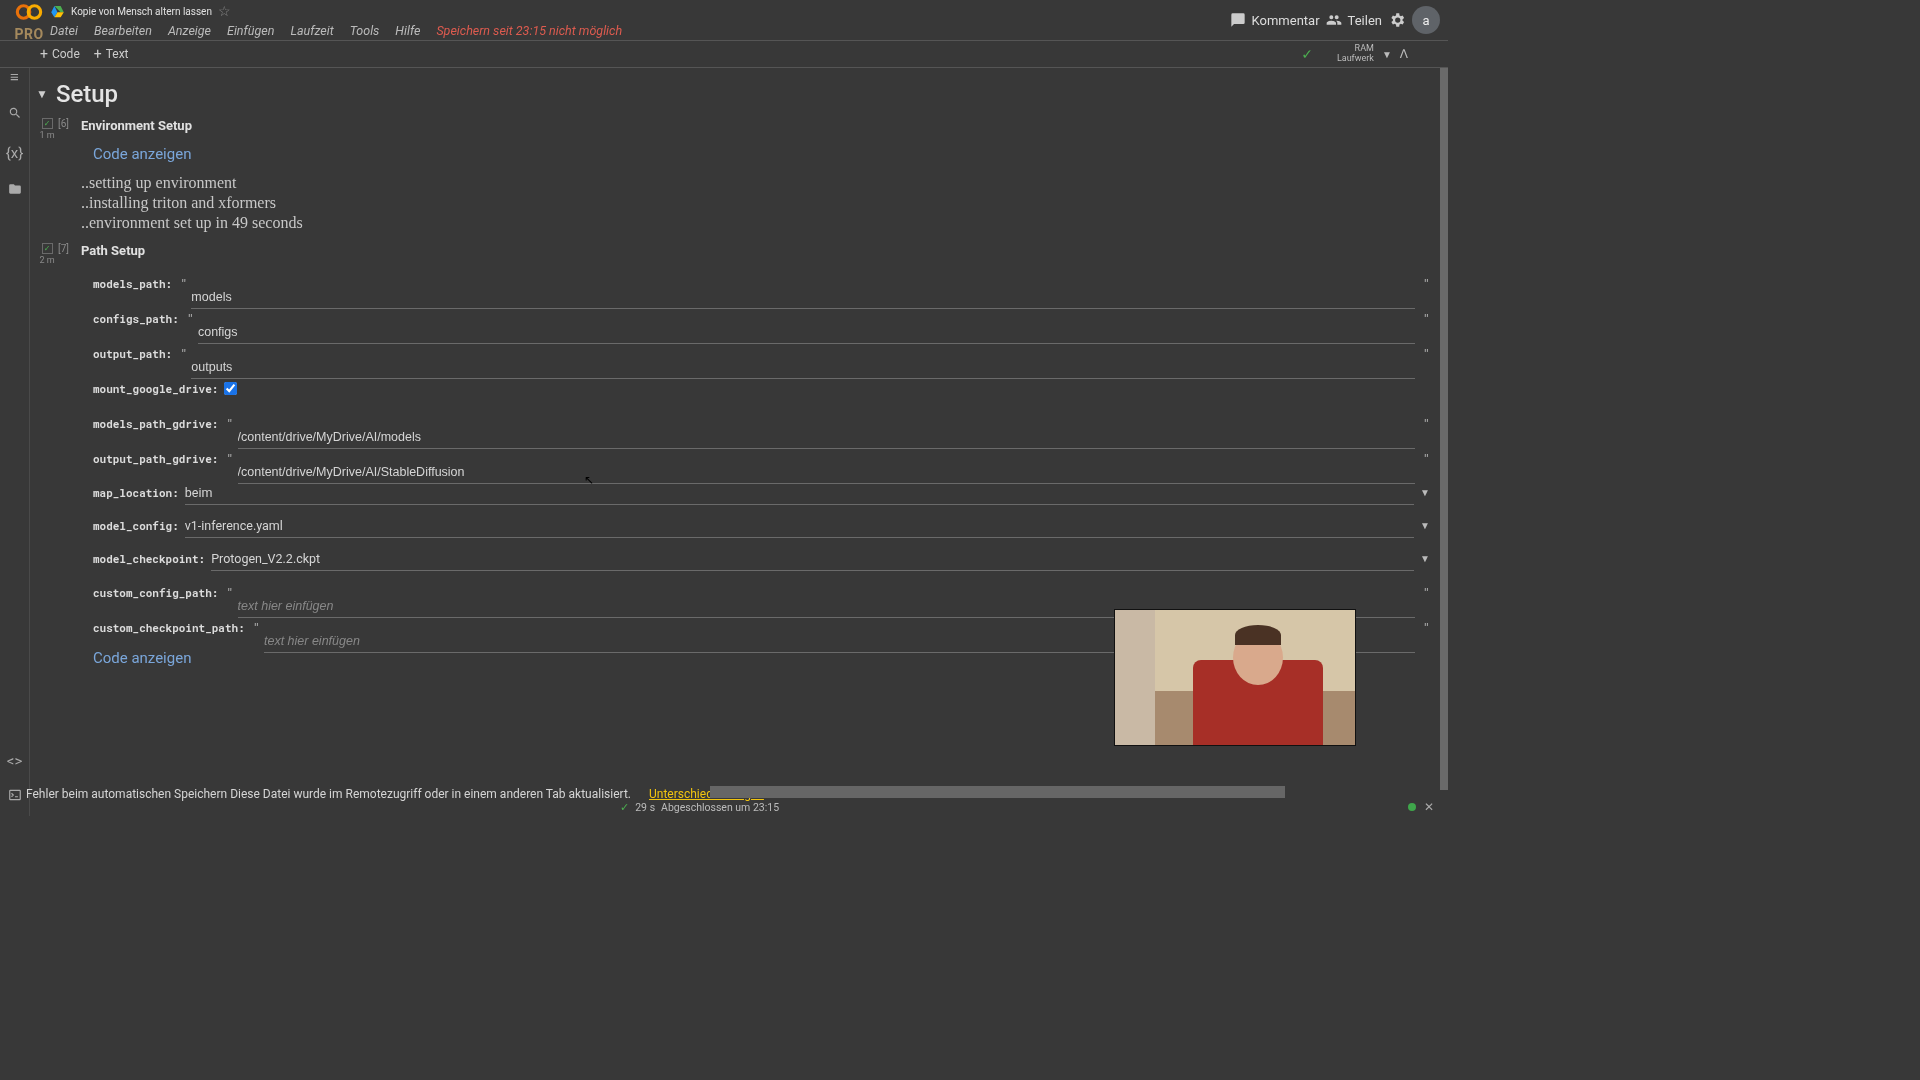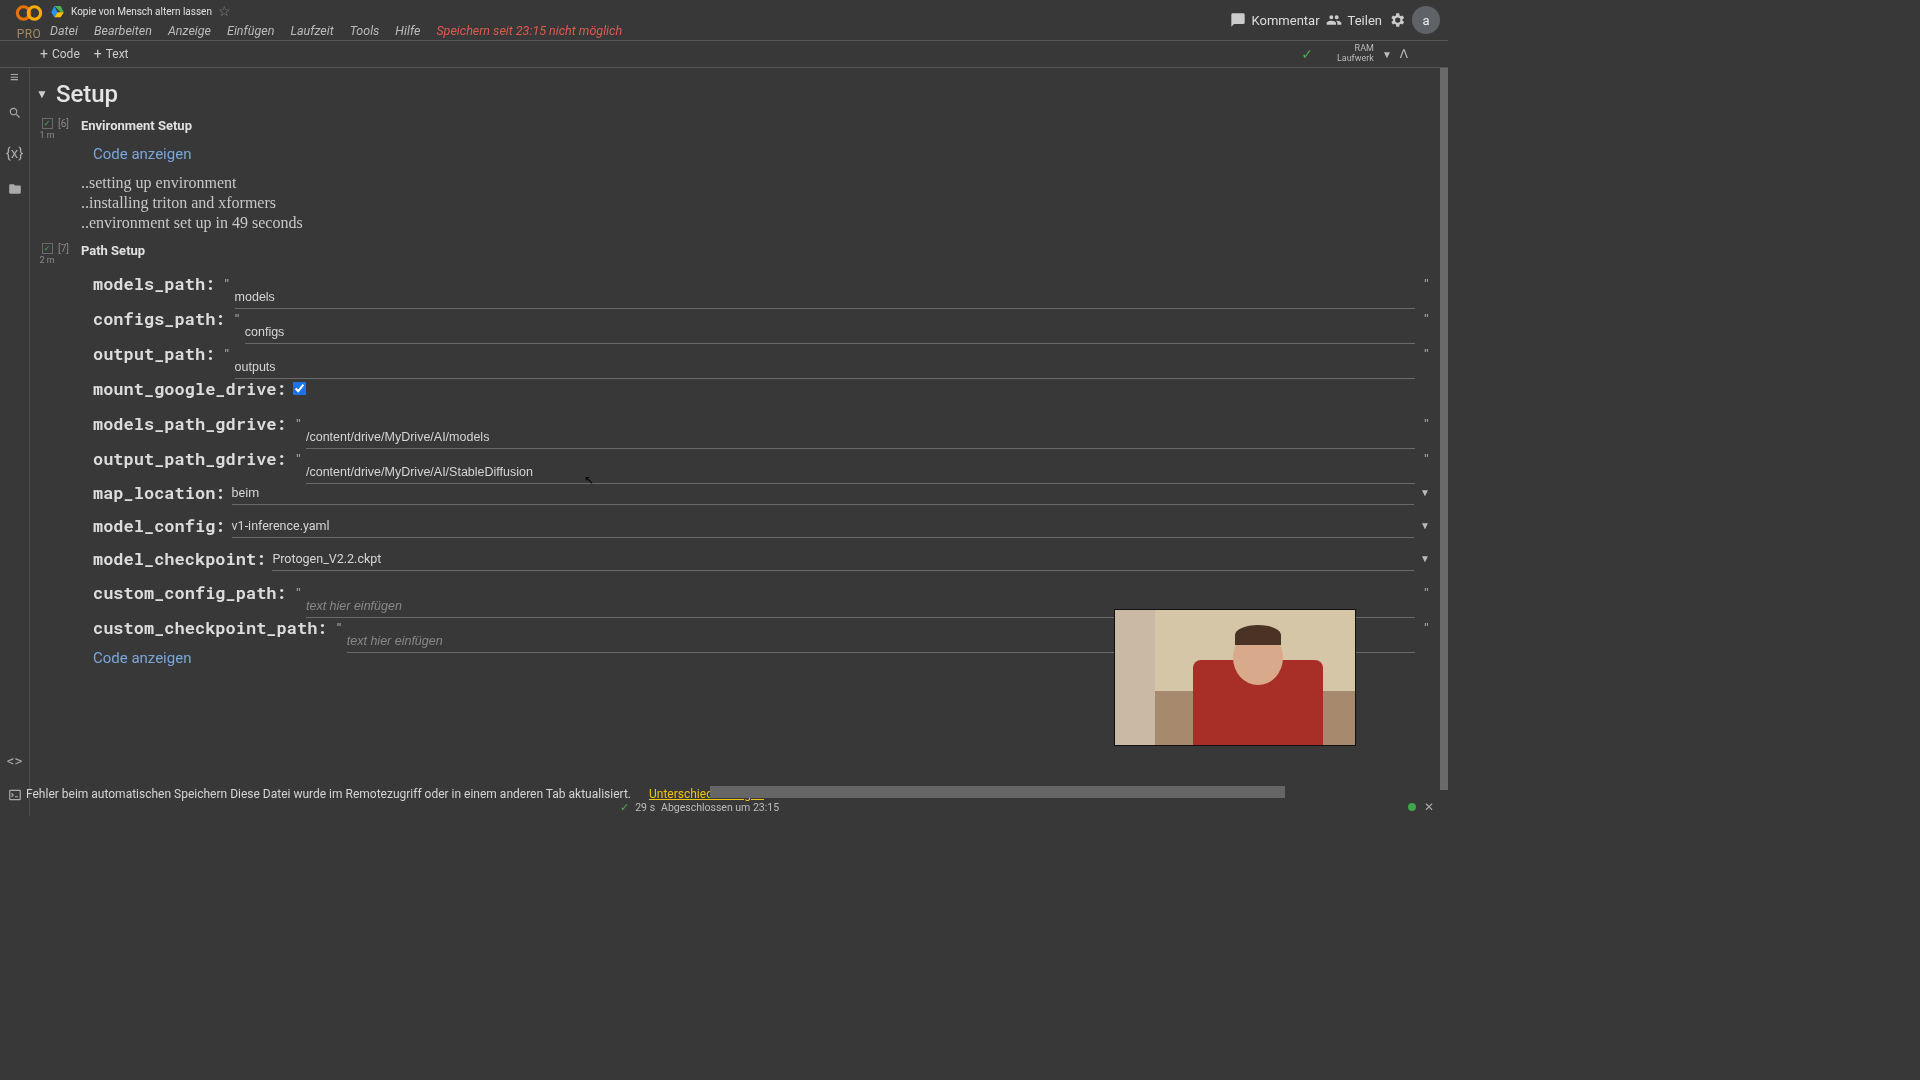--- a/index.html
+++ b/index.html
@@ -14,21 +14,21 @@
 }
 .header {
   height: 40px;
   display: flex;
   align-items: center;
   padding: 0 8px;
   background: #383838;
 }
 .logo-wrap { width: 42px; display: flex; flex-direction: column; align-items: center; }
 .logo { width: 28px; height: 28px; }
-.pro-badge { font-size: 12px; color: #a4895d; letter-spacing: 0.5px; font-weight: 400; }
+.pro-badge { font-size: 14px; color: #a4895d; letter-spacing: 0.5px; font-weight: 700; }
 .title-area { display: flex; flex-direction: column; flex: 1; }
 .title-row { display: flex; align-items: center; gap: 6px; height: 18px; }
 .drive-icon-wrap { width: 15px; height: 15px; }
 .notebook-title { font-size: 10px; color: #e0e0e0; }
 .star-icon { color: #888; font-size: 14px; cursor: pointer; }
 .menubar { display: flex; gap: 16px; font-size: 12.5px; color: #bbb; padding-top: 3px; align-items: center; font-style: italic; }
 .menu-item { cursor: pointer; }
 .autosave-error { color: #dd5b4f; font-size: 12.5px; }
 .header-right { display: flex; align-items: center; gap: 6px; margin-left: auto; }
 .hr-btn { display: flex; align-items: center; gap: 6px; color: #ddd; font-size: 13px; cursor: pointer; }
@@ -92,21 +92,21 @@
 .run-col { width: 18px; display: flex; flex-direction: column; align-items: center; font-size: 9px; color: #8a8a8a; gap: 1px; }
 .run-check { width: 11px; height: 11px; background: #383838; border: 1px solid #6a6a6a; display: flex; align-items: center; justify-content: center; font-size: 8px; color: #4caf50; line-height: 1; }
 .exec-count { font-size: 10px; color: #8a8a8a; margin-left: 2px; }
 .cell-body { flex: 1; padding-left: 12px; }
 .cell-heading { font-size: 13px; font-weight: 700; color: #e0e0e0; margin-bottom: 8px; }
 .show-code { color: #7aa6da; font-size: 15px; cursor: pointer; padding: 4px 0 10px 12px; }
 
 .output-mono { font-family: Liberation Serif, serif; font-size: 16px; color: #c8c8c8; line-height: 1.25; white-space: pre; padding-left: 0; }
 
 .form-row { display: flex; align-items: center; height: 35px; }
-.form-label { font-family: "Roboto Mono", monospace; font-size: 17px; font-weight: 700; color: #dcdcdc; padding-left: 12px; white-space: nowrap; }
+.form-label { font-family: "Roboto Mono", monospace; font-size: 11px; font-weight: 700; color: #dcdcdc; padding-left: 12px; white-space: nowrap; }
 .quote { font-family: "Roboto Mono", monospace; color: #bbb; font-size: 12px; padding: 0 4px 0 8px; }
 .quote-r { margin-left: auto; padding-right: 6px; }
 .text-input {
   flex: 1;
   background: transparent;
   border: none;
   border-bottom: 1px solid #6a6a6a;
   font-size: 12.5px;
   color: #d5d5d5;
   padding: 4px 0;

